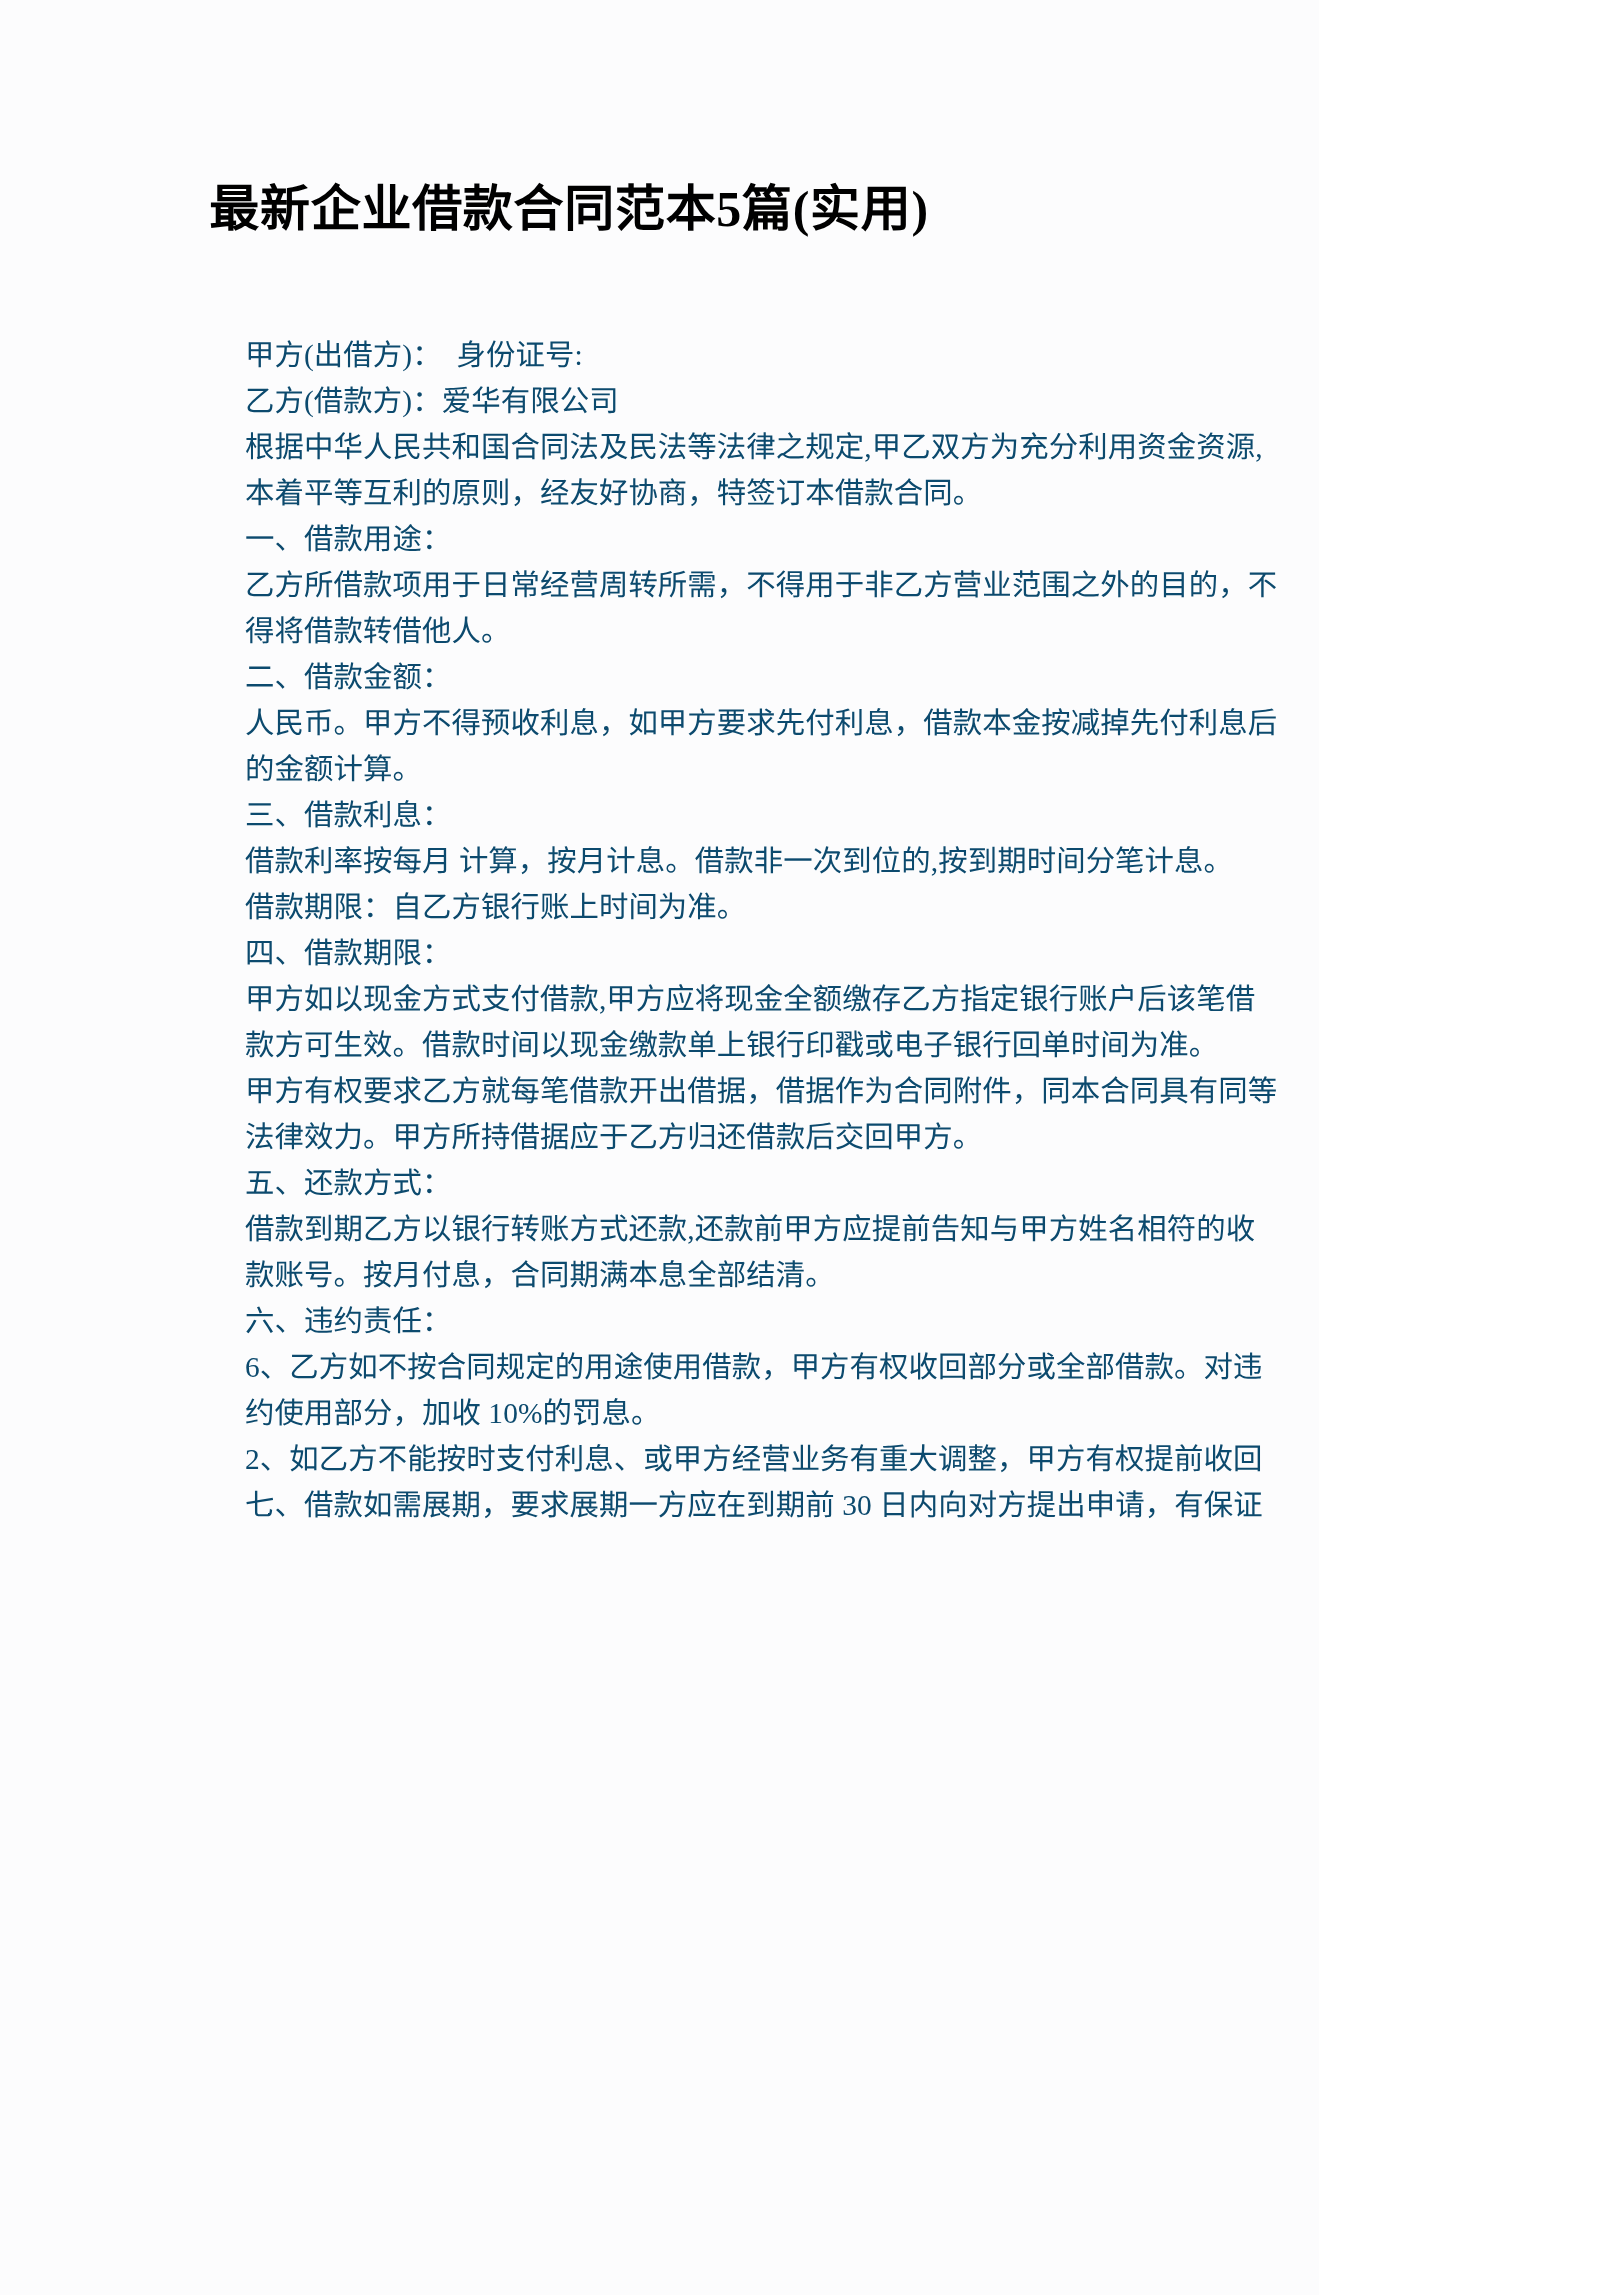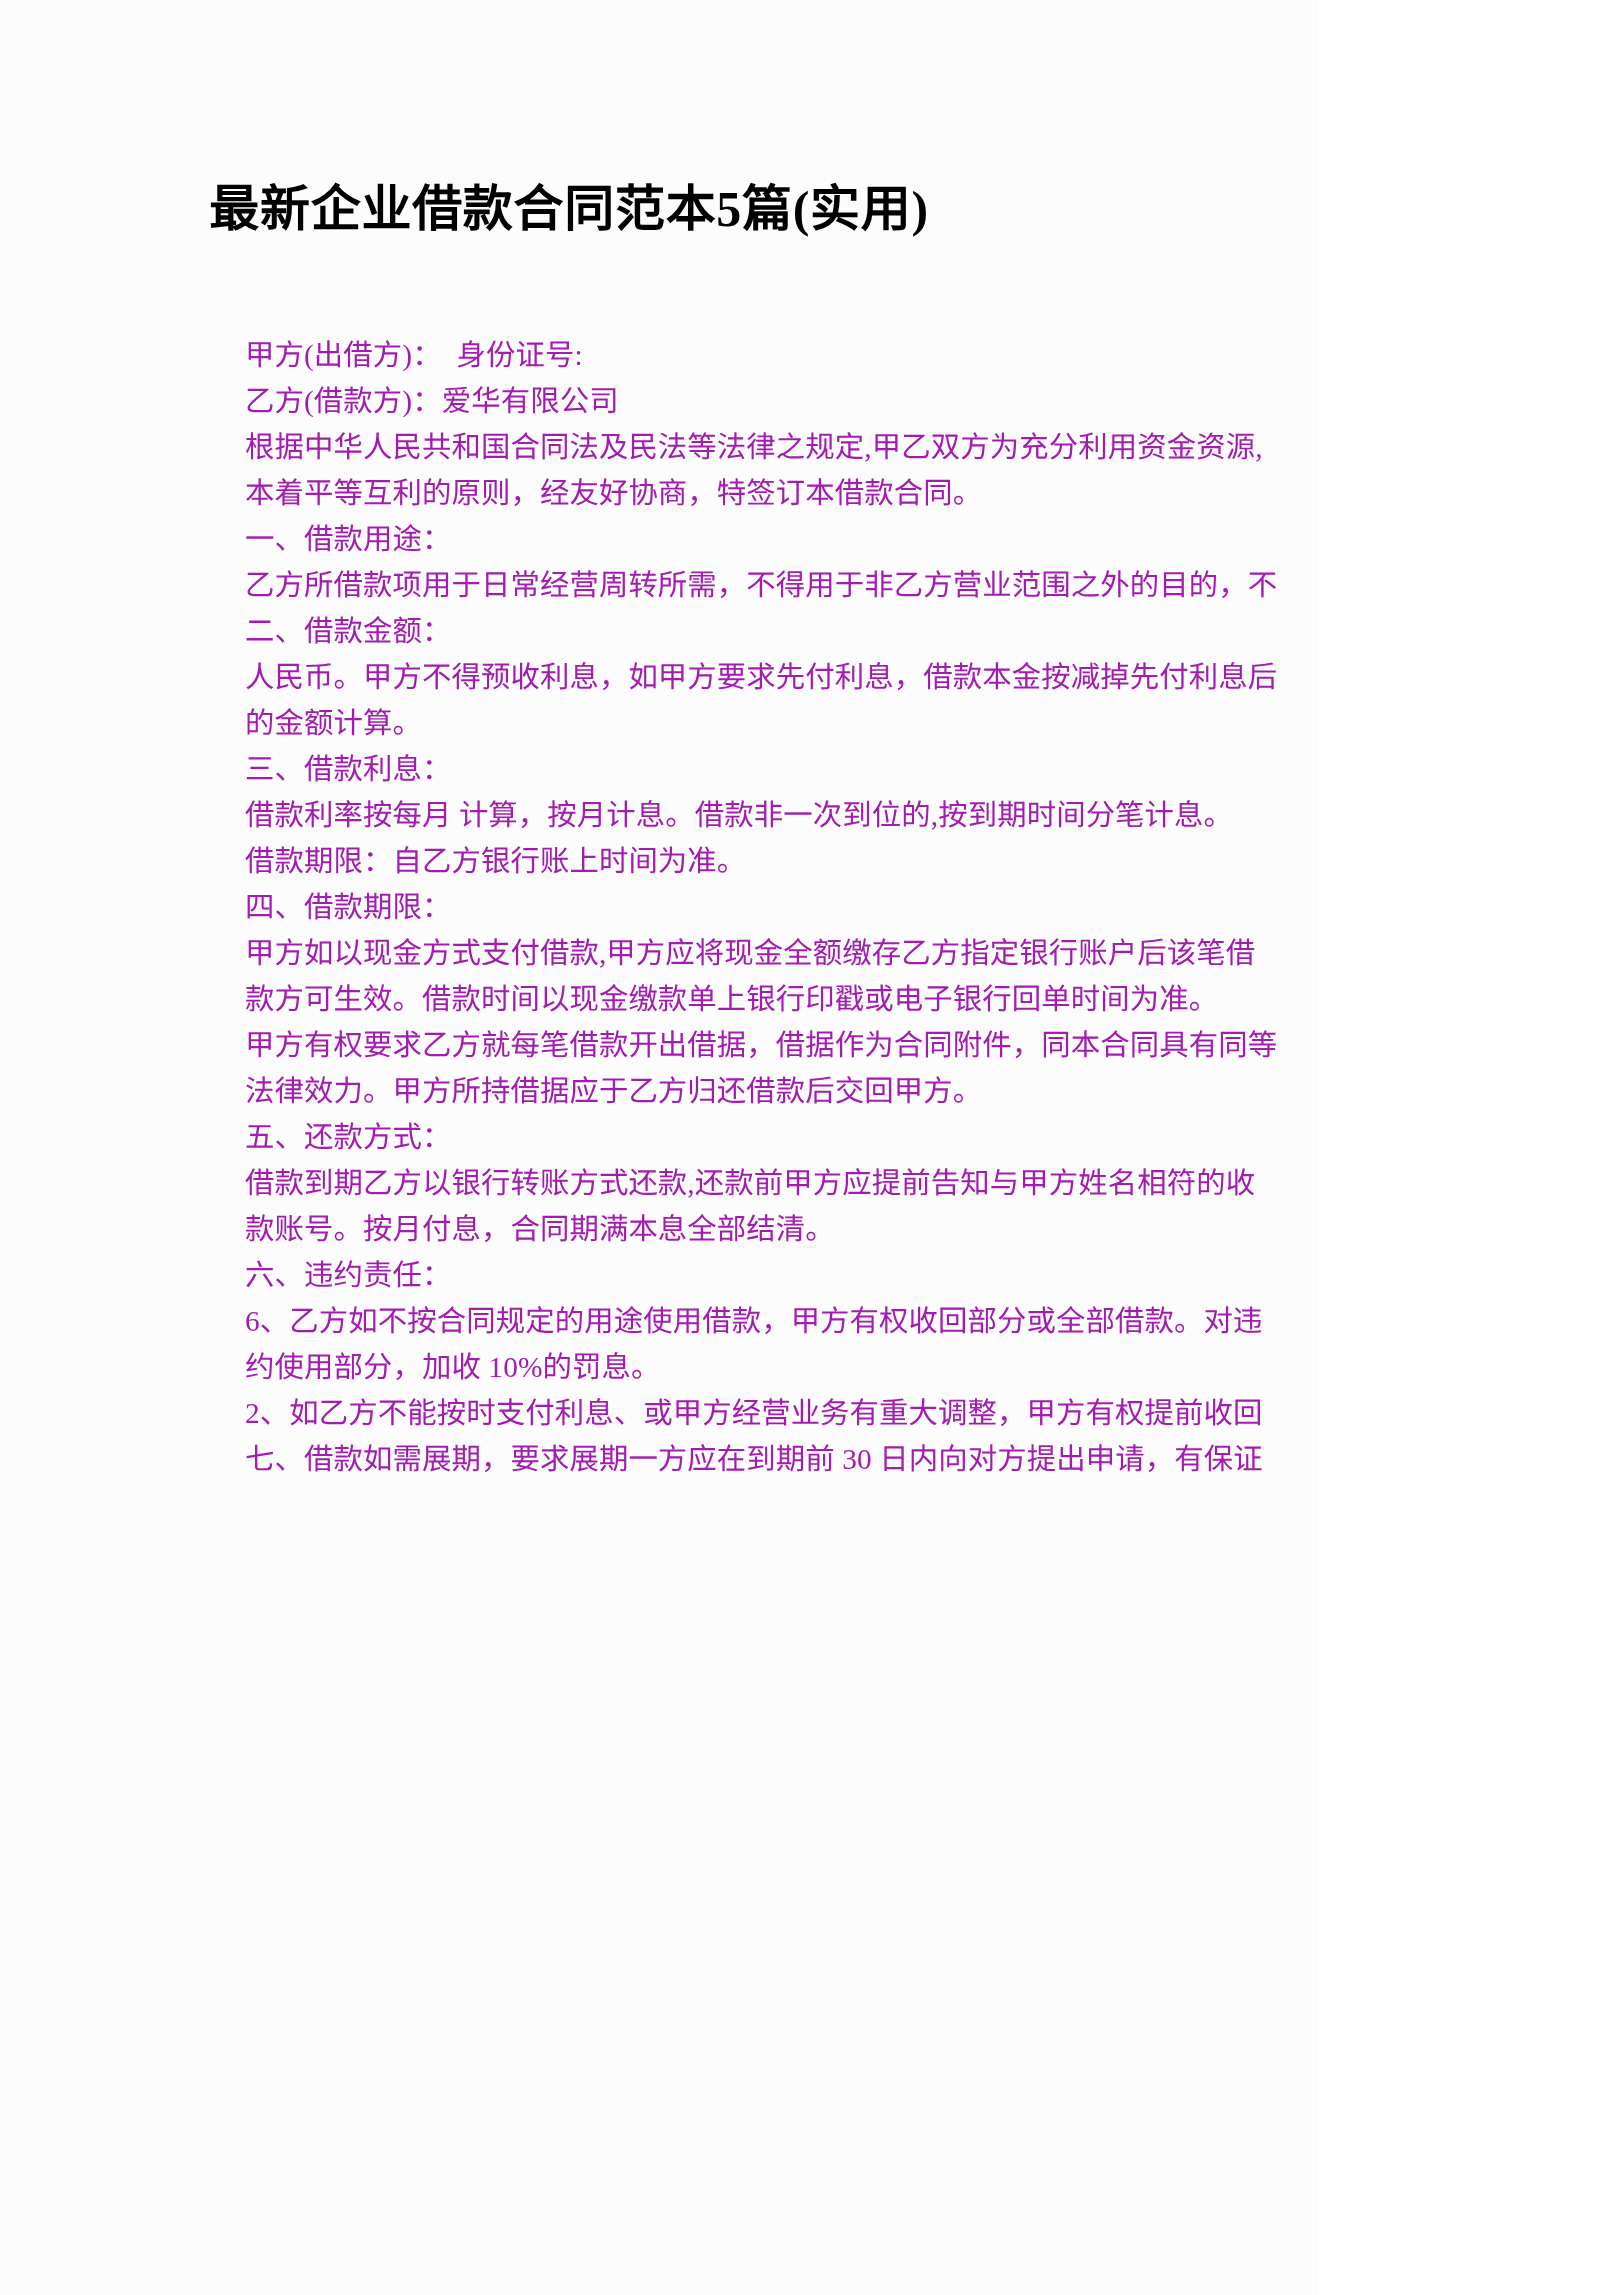--- a/index.html
+++ b/index.html
@@ -44,21 +44,21 @@
     position: absolute;
     left: 0;
     top: 332px;
     width: 1139px;
   }
   .line {
     font-size: 29.4px;
     line-height: 46px;
     letter-spacing: 0.1px;
     white-space: pre-wrap;
-    color: #a21caf;
+    color: #0c4a6e;
     text-align: justify;
     text-justify: inter-character;
   }
   .line.heading {
     font-weight: normal;
   }
   .line.nowrap {
     white-space: pre;
   }
   
@@ -76,20 +76,21 @@
 
   <div class="content">
     <div class="body-block">
 
       <div class="line nowrap">甲方(出借方)：  身份证号:</div>
       <div class="line nowrap">乙方(借款方)：爱华有限公司</div>
       <div class="line full">根据中华人民共和国合同法及民法等法律之规定,甲乙双方为充分利用资金资源,</div>
       <div class="line nowrap">本着平等互利的原则，经友好协商，特签订本借款合同。</div>
       <div class="line nowrap heading">一、借款用途：</div>
       <div class="line full">乙方所借款项用于日常经营周转所需，不得用于非乙方营业范围之外的目的，不</div>
+      <div class="line nowrap">得将借款转借他人。</div>
       <div class="line nowrap heading">二、借款金额：</div>
       <div class="line full">人民币。甲方不得预收利息，如甲方要求先付利息，借款本金按减掉先付利息后</div>
       <div class="line nowrap">的金额计算。</div>
       <div class="line nowrap heading">三、借款利息：</div>
       <div class="line nowrap">借款利率按每月 计算，按月计息。借款非一次到位的,按到期时间分笔计息。</div>
       <div class="line nowrap">借款期限：自乙方银行账上时间为准。</div>
       <div class="line nowrap heading">四、借款期限：</div>
       <div class="line full">甲方如以现金方式支付借款,甲方应将现金全额缴存乙方指定银行账户后该笔借</div>
       <div class="line nowrap">款方可生效。借款时间以现金缴款单上银行印戳或电子银行回单时间为准。</div>
       <div class="line full">甲方有权要求乙方就每笔借款开出借据，借据作为合同附件，同本合同具有同等</div>

